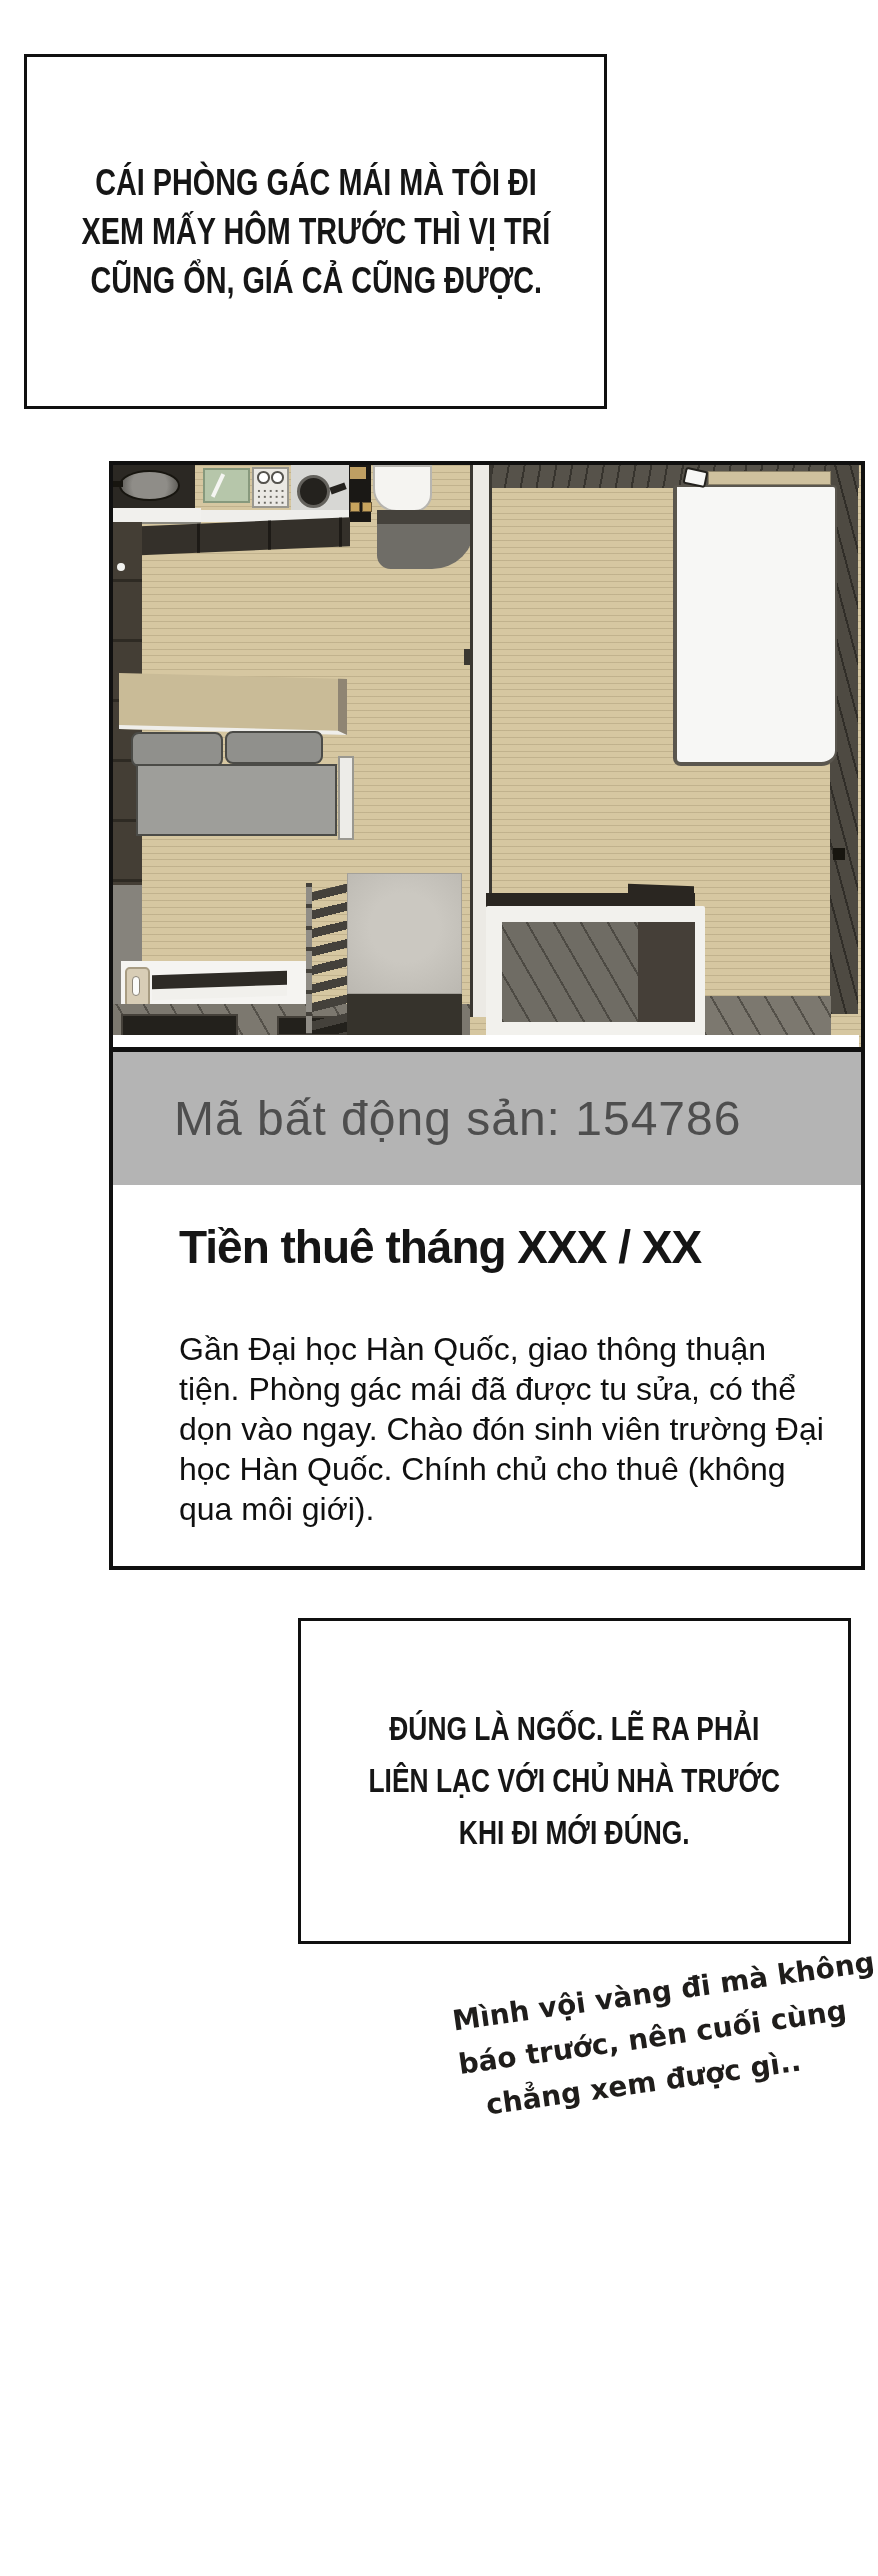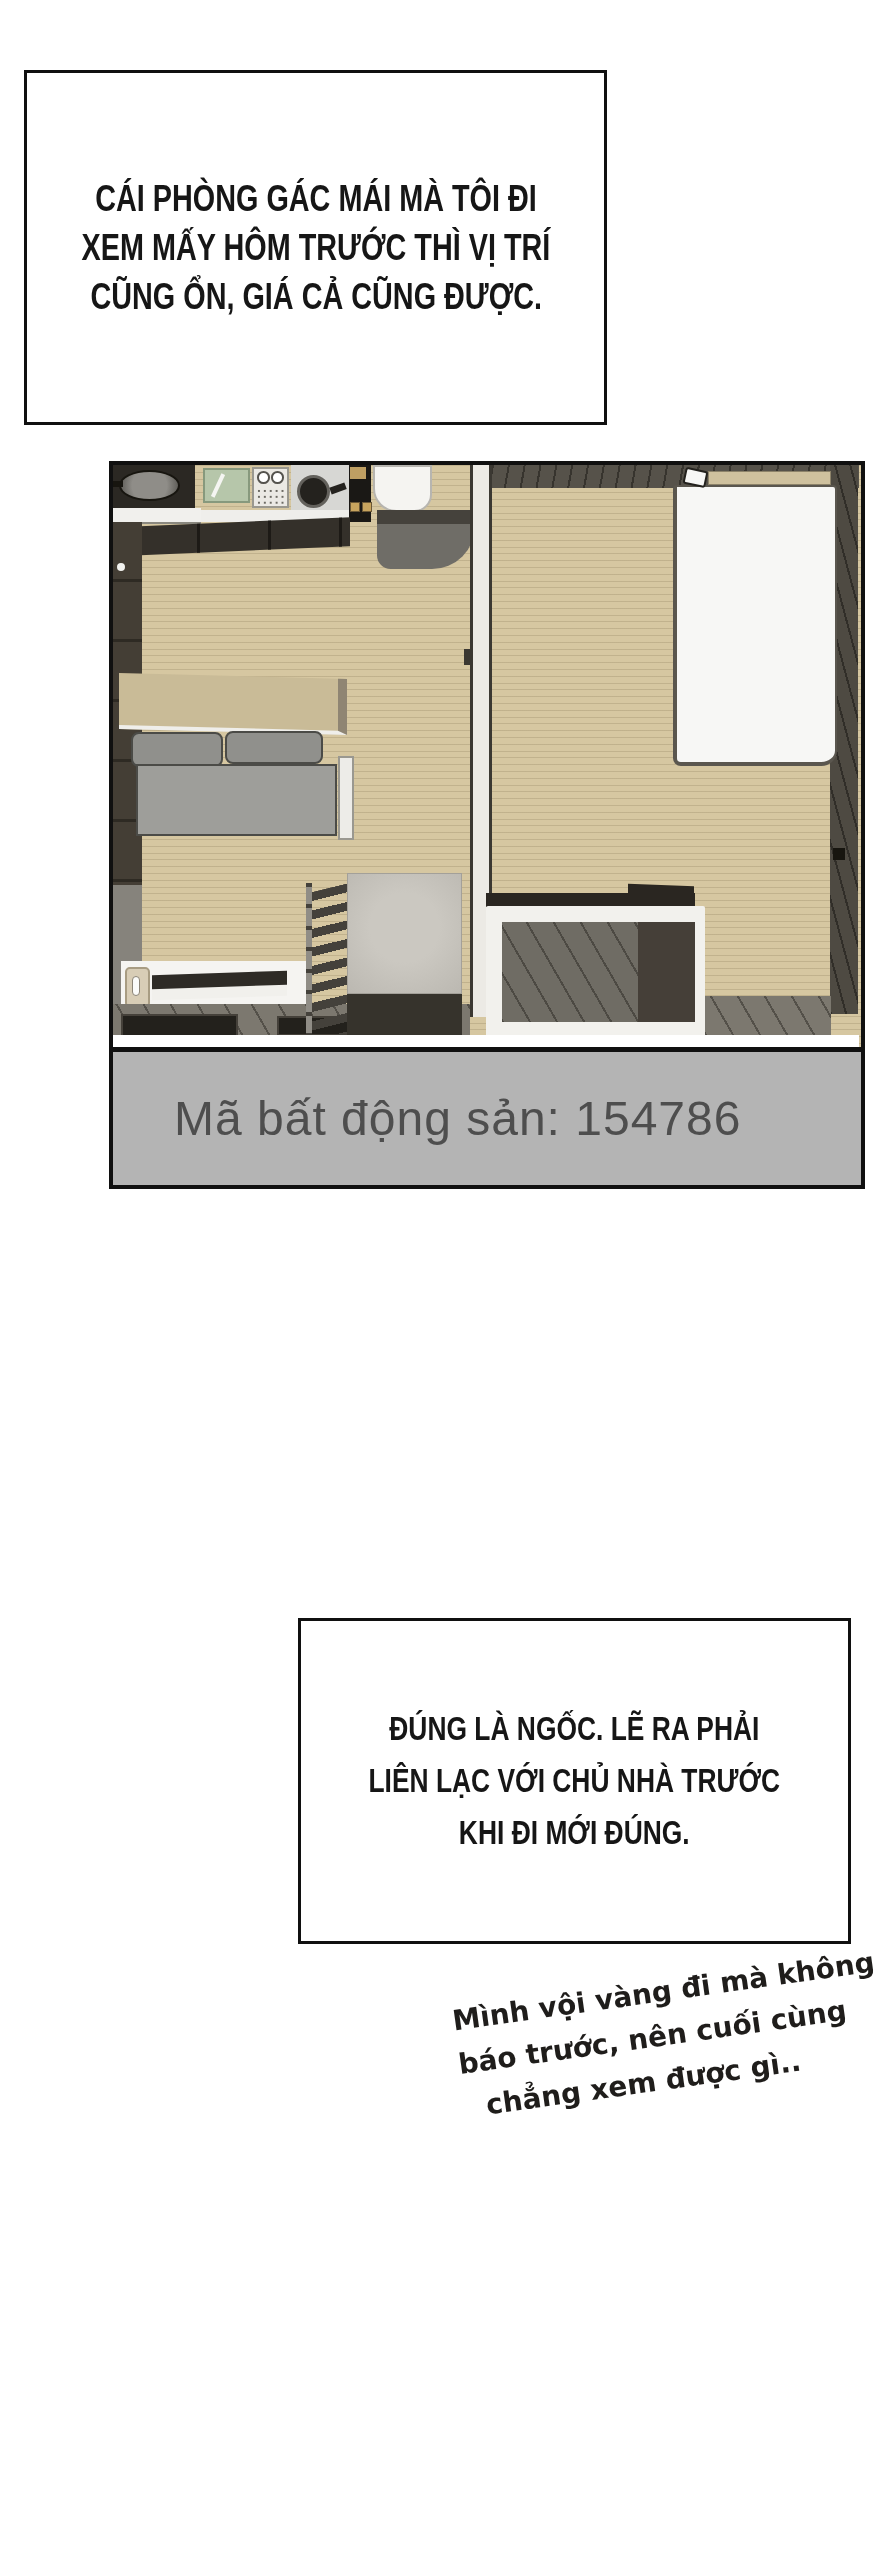--- a/index.html
+++ b/index.html
@@ -2,21 +2,21 @@
 <html><head>
 <meta charset="utf-8">
 <style>
   html,body{margin:0;padding:0;background:#ffffff;}
   body{width:879px;height:2576px;position:relative;font-family:"Liberation Sans",sans-serif;color:#111;overflow:hidden;}
 
   
   .speech-box{position:absolute;background:#fff;border:3.9px solid #101010;box-sizing:border-box;
     display:flex;flex-direction:column;justify-content:center;align-items:center;text-align:center;}
   .speech-line{font-weight:700;color:#161616;transform:scaleX(0.80);transform-origin:center;white-space:nowrap;}
-  #box1{left:24.4px;top:70px;width:583px;height:355px;}
+  #box1{left:24.4px;top:54px;width:583px;height:355px;}
   #box1 .speech-line{font-size:36px;line-height:49px;}
   #box2{left:298px;top:1618px;width:553px;height:326px;}
   #box2 .speech-line{font-size:33px;line-height:52px;}
 
   
   #card{position:absolute;left:109px;top:461px;width:756px;border:4.9px solid #101010;box-sizing:border-box;background:#fff;}
 
   
   #floorplan{position:relative;height:582px;border-bottom:5.9px solid #101010;overflow:hidden;
     background-color:#d6c7a1;
@@ -119,20 +119,24 @@
     </div>
     <div class="fp planks" style="left:592px;top:531px;width:126px;height:39px;background-color:#7c786f;"></div>
 
     <div class="fp" style="left:0;top:570px;width:746px;height:11.7px;background:#ffffff;z-index:8;"></div>
   </div>
 
   <div id="codebar">
     <span>Mã bất động sản: 154786</span>
   </div>
 
+  <div id="desc">
+    <h2>Tiền thuê tháng XXX / XX</h2>
+    <p>Gần Đại học Hàn Quốc, giao thông thuận tiện. Phòng gác mái đã được tu sửa, có thể dọn vào ngay. Chào đón sinh viên trường Đại học Hàn Quốc. Chính chủ cho thuê (không qua môi giới).</p>
+  </div>
 </div>
 
 <div id="box2" class="speech-box">
   <div class="speech-line">ĐÚNG LÀ NGỐC. LẼ RA PHẢI</div>
   <div class="speech-line">LIÊN LẠC VỚI CHỦ NHÀ TRƯỚC</div>
   <div class="speech-line">KHI ĐI MỚI ĐÚNG.</div>
 </div>
 
 <div id="note">
   <div>Mình vội vàng đi mà không</div>

